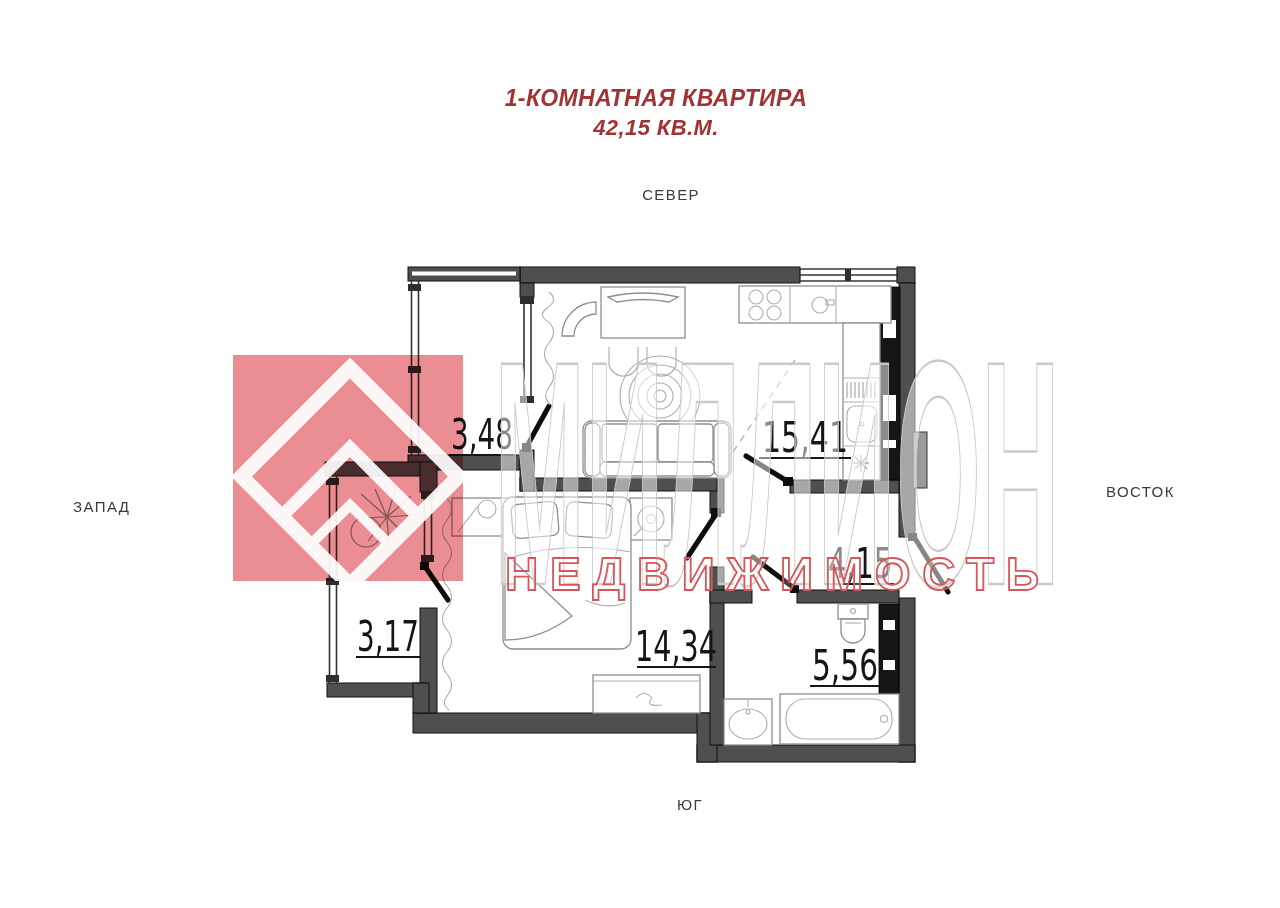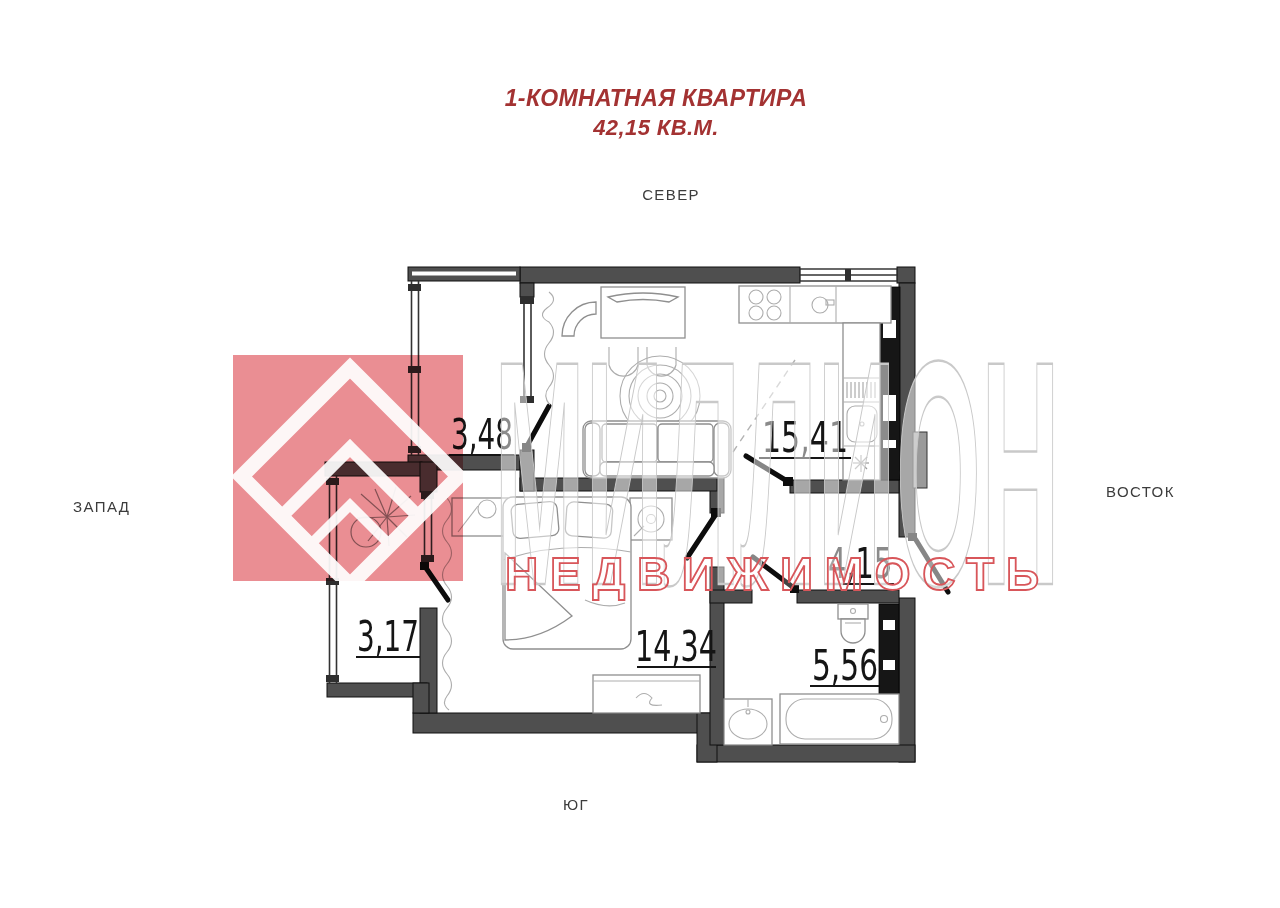--- a/index.html
+++ b/index.html
@@ -6,21 +6,21 @@
   body{
     width:1280px;height:908px;position:relative;overflow:hidden;
     background:#ffffff;
     font-family:"Liberation Sans",sans-serif;
   }
   .title-block{position:absolute;left:16px;top:84px;width:1280px;text-align:center;font-style:italic;}
   .title-line1{font-size:23px;font-weight:bold;letter-spacing:.4px;color:#a33232;line-height:28px;}
   .title-line2{font-size:22px;font-weight:bold;letter-spacing:.4px;color:#a33232;line-height:28px;margin-top:2px;}
   .compass{position:absolute;font-size:15px;letter-spacing:1.4px;color:#3c3c3c;}
   .compass.north{left:560px;top:186px;width:140px;text-align:right;}
-  .compass.south{left:563px;top:796px;width:140px;text-align:left;}
+  .compass.south{left:563px;top:796px;width:140px;text-align:right;}
   .compass.west{left:73px;top:482px;margin-top:16px;}
   .compass.east{left:1106px;top:483px;}
   svg{position:absolute;left:0;top:0;}
   .wall{fill:#4f4f4f;stroke:#111;stroke-width:1;}
   .glz{stroke:#333;stroke-width:1.6;fill:none;}
   .mull{fill:#2e2e2e;}
   .furn{stroke:#8f8f8f;stroke-width:1.3;fill:#ffffff;}
   .furnl{stroke:#adadad;stroke-width:1.1;fill:none;}
   .door{stroke:#0d0d0d;stroke-width:5;stroke-linecap:round;}
   .hinge{fill:#0d0d0d;}

